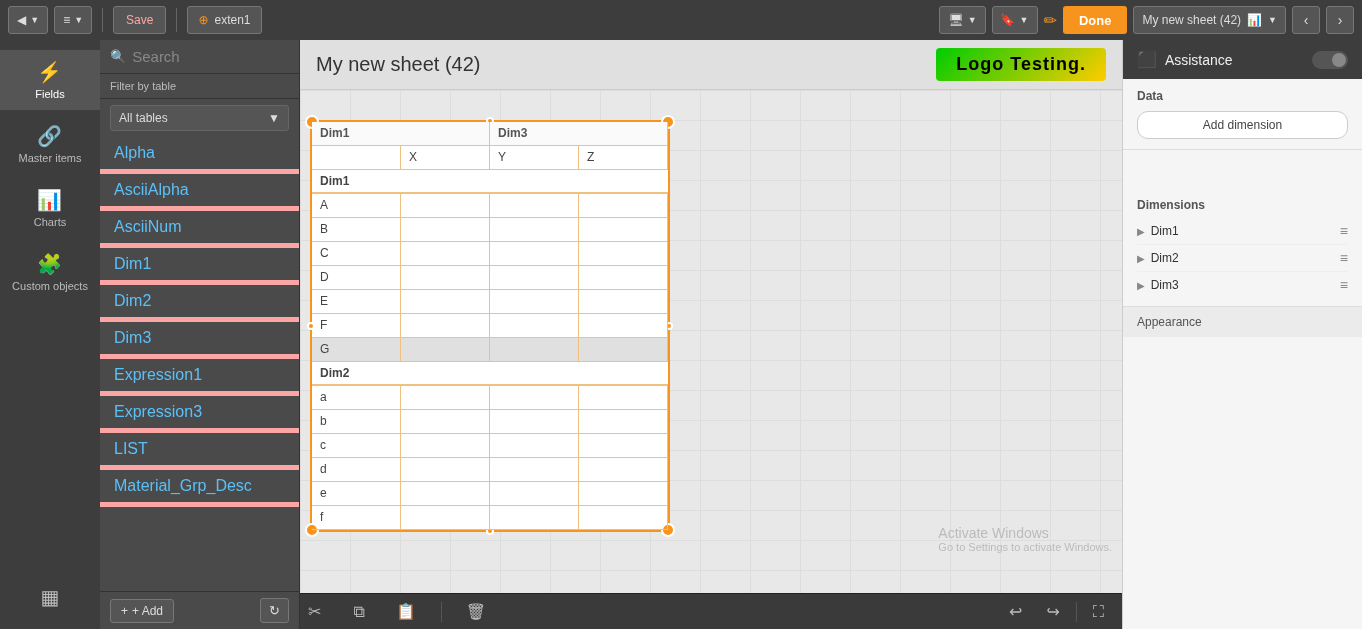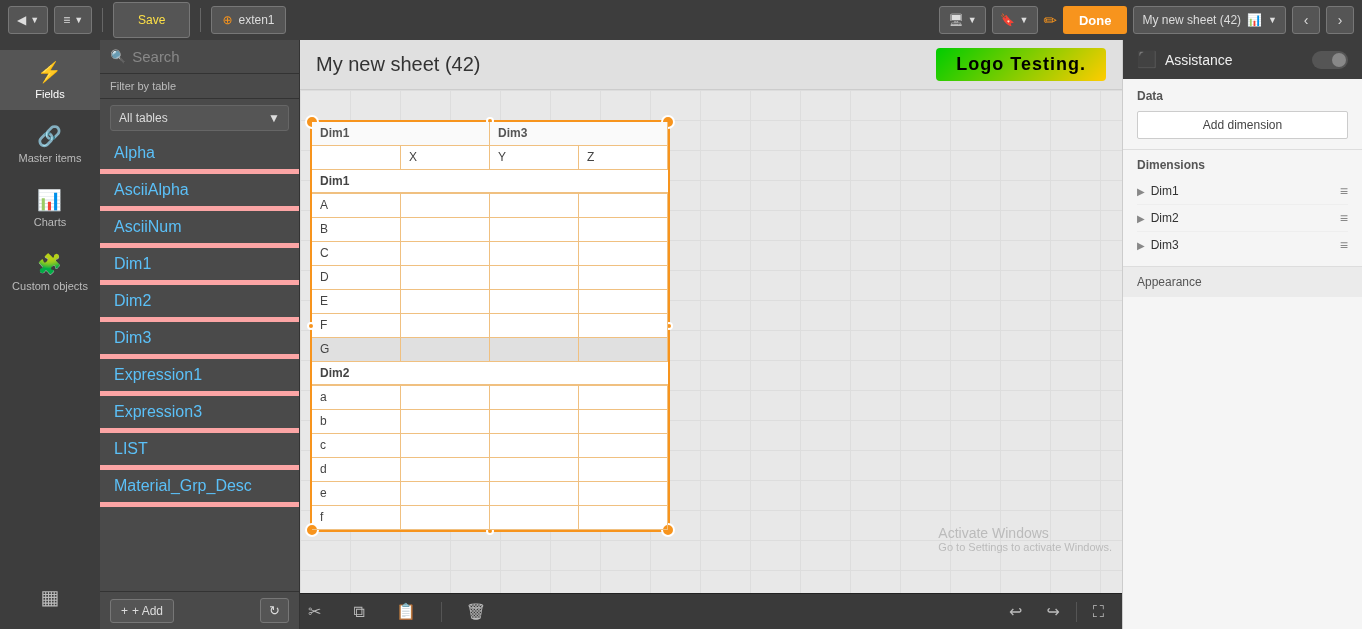--- a/index.html
+++ b/index.html
@@ -16,23 +16,23 @@
       flex-shrink: 0;
     }
     .top-bar-btn {
       display: flex; align-items: center; gap: 4px;
       background: #555; border: 1px solid #777; color: #ddd;
       padding: 4px 8px; border-radius: 3px; cursor: pointer;
       font-size: 12px; height: 28px;
     }
     .top-bar-sep { width: 1px; height: 24px; background: #666; margin: 0 4px; }
     .top-bar-save {
-      background: #555; border: 1px solid #777; color: #fde047;
-      padding: 4px 24px; border-radius: 3px; cursor: pointer;
-      font-size: 12px; height: 36px;
+      background: #555; border: 1px solid #777; color: #fca5a5;
+      padding: 4px 12px; border-radius: 3px; cursor: pointer;
+      font-size: 12px; height: 28px;
     }
     .top-bar-extname {
       display: flex; align-items: center; gap: 6px;
       background: #555; border: 1px solid #777; color: #ddd;
       padding: 4px 10px; border-radius: 3px; font-size: 12px; height: 28px;
     }
     .top-bar-right {
       margin-left: auto; display: flex; align-items: center; gap: 6px;
     }
     .done-btn {
@@ -250,24 +250,24 @@
       width: 14px; height: 14px; background: #888; border-radius: 50%;
     }
     .right-panel-section {
       padding: 10px 14px; border-bottom: 1px solid #ddd;
     }
     .right-panel-section-title {
       font-size: 12px; font-weight: 600; color: #555; margin-bottom: 8px;
     }
     .add-dimension-btn {
       width: 100%; background: #fff; border: 1px solid #ccc;
-      color: #444; padding: 6px 0; border-radius: 2px; cursor: pointer; font-size: 12px;
+      color: #444; padding: 6px 0; border-radius: 11px; cursor: pointer; font-size: 12px;
     }
     .dimensions-section {
-      padding: 8px 14px; border-bottom: 1px solid #ddd;
+      padding: 8px 14px; border-bottom: 1px solid #ddd; margin-top: 40px;
     }
     .dimensions-title {
       font-size: 12px; font-weight: 600; color: #555; margin-bottom: 6px;
     }
     .dimension-item {
       display: flex; align-items: center; gap: 6px;
       padding: 5px 0; border-bottom: 1px solid #eee; cursor: pointer;
     }
     .dimension-item:last-child { border-bottom: none; }
     .dimension-expand { color: #888; font-size: 10px; }

